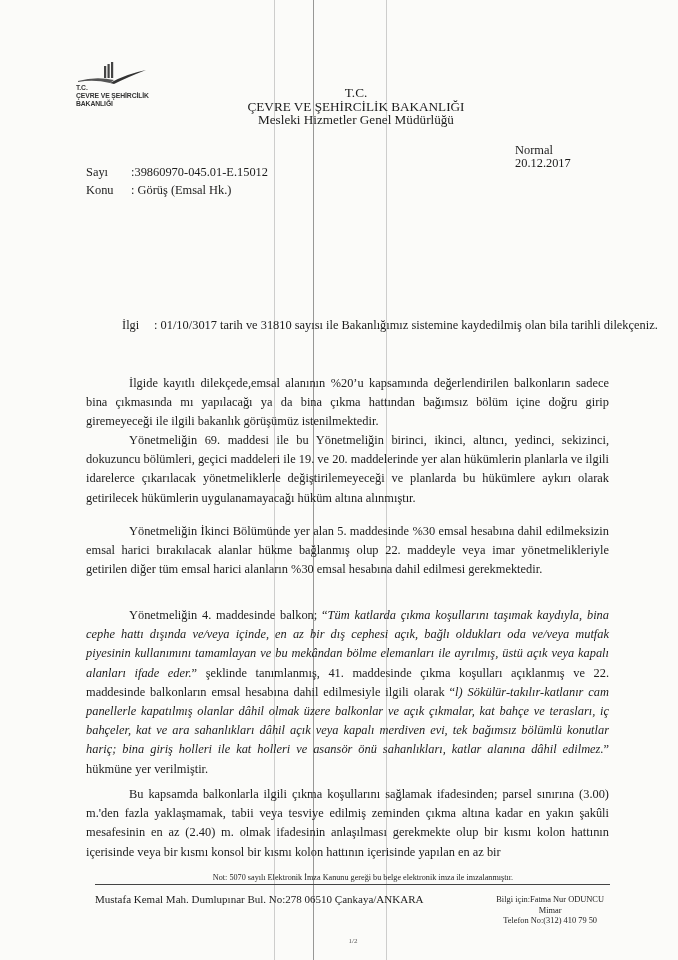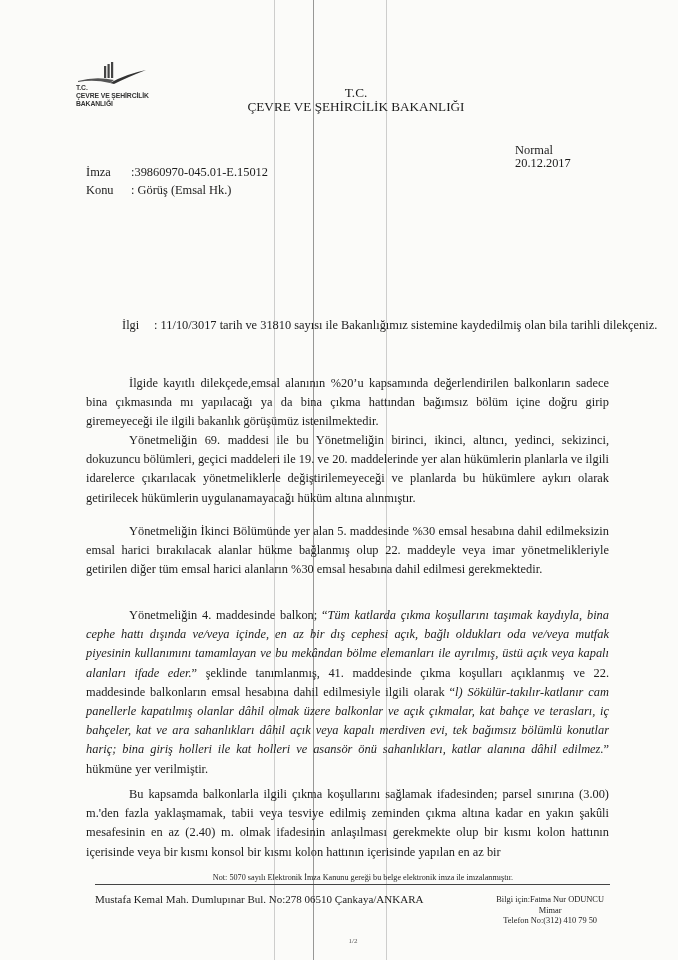--- a/index.html
+++ b/index.html
@@ -48,41 +48,42 @@
   <div class="logo-text">
     <div>T.C.</div>
     <div>ÇEVRE VE ŞEHİRCİLİK</div>
     <div>BAKANLIĞI</div>
   </div>
 </div>
 
 <div class="header">
   <div>T.C.</div>
   <div>ÇEVRE VE ŞEHİRCİLİK BAKANLIĞI</div>
+  <div>Mesleki Hizmetler Genel Müdürlüğü</div>
 </div>
 
 <div class="priority">
   <div>Normal</div>
   <div>20.12.2017</div>
 </div>
 
 <div class="meta">
   <div class="row">
-    <span class="lbl">İmza</span>
+    <span class="lbl">Sayı</span>
     <span>:39860970-045.01-E.15012</span>
   </div>
   <div class="row">
     <span class="lbl">Konu</span>
     <span>: Görüş (Emsal Hk.)</span>
   </div>
 </div>
 
 <div class="ilgi">
   <span class="lbl">İlgi</span>
-  <span class="val">: 11/10/3017 tarih ve 31810 sayısı ile Bakanlığımız sistemine kaydedilmiş olan bila tarihli dilekçeniz.</span>
+  <span class="val">: 01/10/3017 tarih ve 31810 sayısı ile Bakanlığımız sistemine kaydedilmiş olan bila tarihli dilekçeniz.</span>
 </div>
 
 <div class="para" style="top:374px">İlgide kayıtlı dilekçede,emsal alanının %20’u kapsamında değerlendirilen balkonların sadece bina çıkmasında mı yapılacağı ya da bina çıkma hattından bağımsız bölüm içine doğru girip giremeyeceği ile ilgili bakanlık görüşümüz istenilmektedir.</div>
 <div class="para" style="top:431px">Yönetmeliğin 69. maddesi ile bu Yönetmeliğin birinci, ikinci, altıncı, yedinci, sekizinci, dokuzuncu bölümleri, geçici maddeleri ile 19. ve 20. maddelerinde yer alan hükümlerin planlarla ve ilgili idarelerce çıkarılacak yönetmeliklerle değiştirilemeyeceği ve planlarda bu hükümlere aykırı olarak getirilecek hükümlerin uygulanamayacağı hüküm altına alınmıştır.</div>
 <div class="para" style="top:522px">Yönetmeliğin İkinci Bölümünde yer alan 5. maddesinde %30 emsal hesabına dahil edilmeksizin emsal harici bırakılacak alanlar hükme bağlanmış olup 22. maddeyle veya imar yönetmelikleriyle getirilen diğer tüm emsal harici alanların %30 emsal hesabına dahil edilmesi gerekmektedir.</div>
 <div class="para" style="top:606px"><span>Yönetmeliğin 4. maddesinde balkon; “</span><i>Tüm katlarda çıkma koşullarını taşımak kaydıyla, bina cephe hattı dışında ve/veya içinde, en az bir dış cephesi açık, bağlı oldukları oda ve/veya mutfak piyesinin kullanımını tamamlayan ve bu mekândan bölme elemanları ile ayrılmış, üstü açık veya kapalı alanları ifade eder.</i><span>” şeklinde tanımlanmış, 41. maddesinde çıkma koşulları açıklanmış ve 22. maddesinde balkonların emsal hesabına dahil edilmesiyle ilgili olarak “</span><i>l) Sökülür-takılır-katlanır cam panellerle kapatılmış olanlar dâhil olmak üzere balkonlar ve açık çıkmalar, kat bahçe ve terasları, iç bahçeler, kat ve ara sahanlıkları dâhil açık veya kapalı merdiven evi, tek bağımsız bölümlü konutlar hariç; bina giriş holleri ile kat holleri ve asansör önü sahanlıkları, katlar alanına dâhil edilmez.</i><span>” hükmüne yer verilmiştir.</span></div>
 <div class="para" style="top:785px">Bu kapsamda balkonlarla ilgili çıkma koşullarını sağlamak ifadesinden; parsel sınırına (3.00) m.'den fazla yaklaşmamak, tabii veya tesviye edilmiş zeminden çıkma altına kadar en yakın şakûli mesafesinin en az (2.40) m. olmak ifadesinin anlaşılması gerekmekte olup bir kısmı kolon hattının içerisinde veya bir kısmı konsol bir kısmı kolon hattının içerisinde yapılan en az bir</div>
 
 <div class="footer-note">Not: 5070 sayılı Elektronik İmza Kanunu gereği bu belge elektronik imza ile imzalanmıştır.</div>
 <div class="footer-rule"></div>

